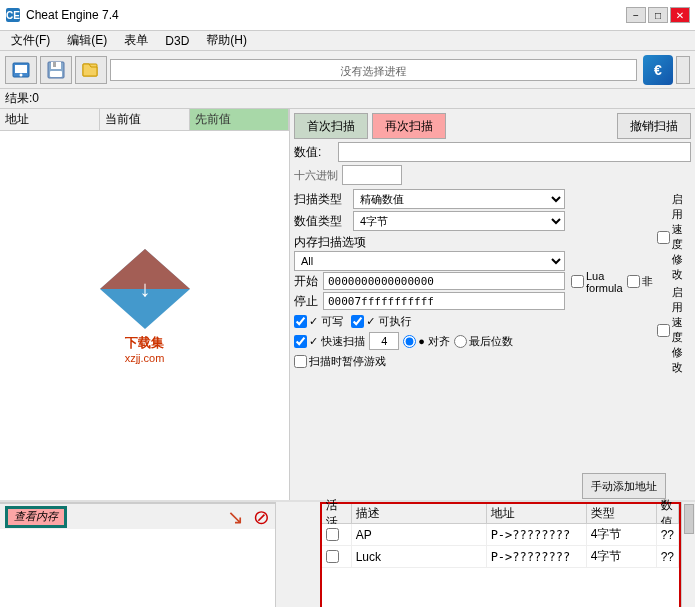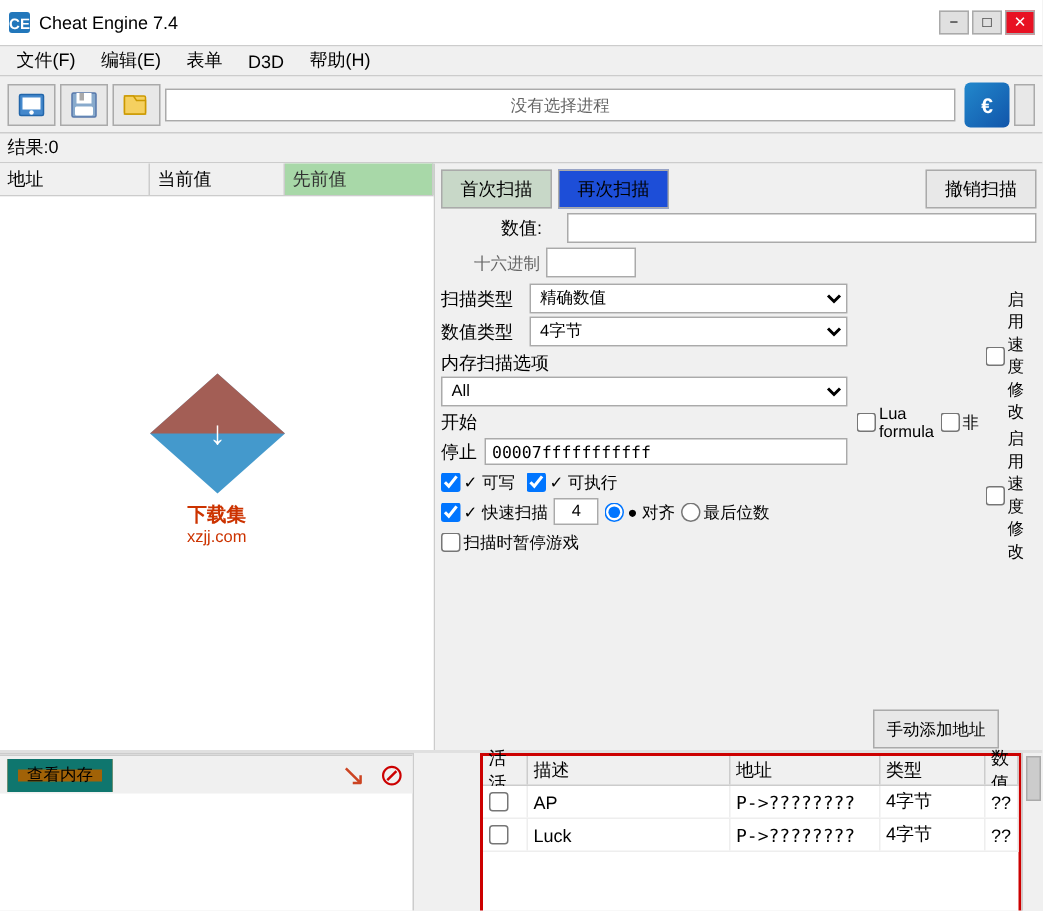--- a/index.html
+++ b/index.html
@@ -173,47 +173,48 @@
       position: absolute;
       top: 50%;
       left: 50%;
       transform: translate(-50%, -60%);
       text-align: center;
       pointer-events: none;
       z-index: 5;
     }
     .left-bottom-btn {
       flex: 1;
-      background: #a16207;
-      border: 7px solid #0f766e;
+      background: #fca5a5;
+      border: 3px solid #0f766e;
       cursor: pointer;
       font-size: 11px;
       display: flex;
       align-items: center;
       justify-content: center;
+      font-style: italic;
     }
 
     
     .right-panel {
       flex: 1;
       background: #f0f0f0;
       display: flex;
       flex-direction: column;
       padding: 4px;
       gap: 3px;
     }
     .scan-buttons-row {
       display: flex;
       gap: 4px;
       height: 26px;
     }
     .scan-btn {
       padding: 0 12px;
       height: 26px;
-      background: #1d4ed8;
+      background: #fca5a5;
       border: 1px solid #aaa;
       cursor: pointer;
       font-size: 12px;
     }
     .scan-btn.primary {
       background: #c8d8c8;
     }
     .cancel-scan-btn {
       margin-left: auto;
       padding: 0 12px;
@@ -222,41 +223,39 @@
       border: 1px solid #aaa;
       cursor: pointer;
       font-size: 12px;
     }
 
     
     .value-row {
       display: flex;
       align-items: center;
       gap: 14px;
-      margin-left: 40px;
     }
     .value-label {
       font-size: 12px;
       width: 30px;
     }
     .value-input {
       flex: 1;
       height: 20px;
       border: 1px solid #aaa;
       background: white;
       padding: 2px 4px;
       font-size: 12px;
     }
 
     
     .hex-row {
       display: flex;
       align-items: center;
       gap: 4px;
-      margin-left: 22px;
     }
     .hex-input {
       height: 20px;
       width: 60px;
       border: 1px solid #aaa;
       background: white;
       padding: 2px 4px;
       font-size: 11px;
     }
 
@@ -604,20 +603,21 @@
 
           
           <div class="section-label">内存扫描选项</div>
           <select class="mem-scan-select">
             <option>All</option>
           </select>
 
           
           <div class="addr-row">
             <span class="addr-label">开始</span>
+            <input class="addr-input" type="text" value="0000000000000000" style="">
           </div>
           
           <div class="addr-row">
             <span class="addr-label">停止</span>
             <input class="addr-input" type="text" value="00007fffffffffff" style="">
           </div>
 
           
           <div class="checks-row">
             <label class="check-item">

